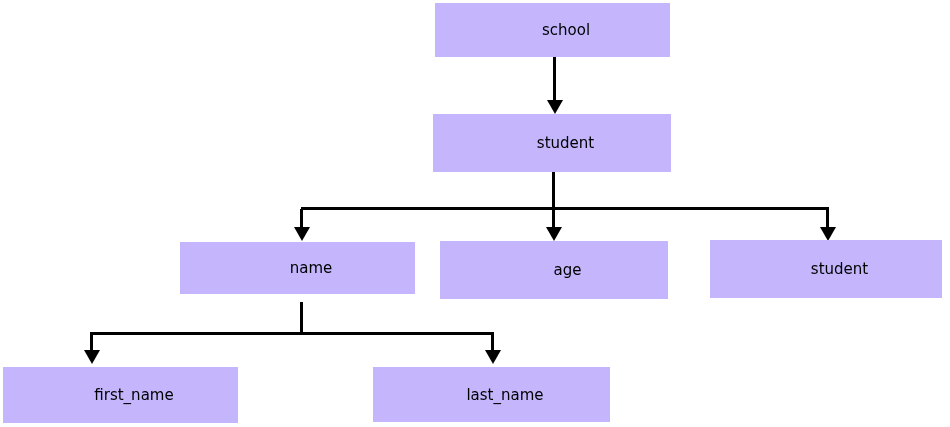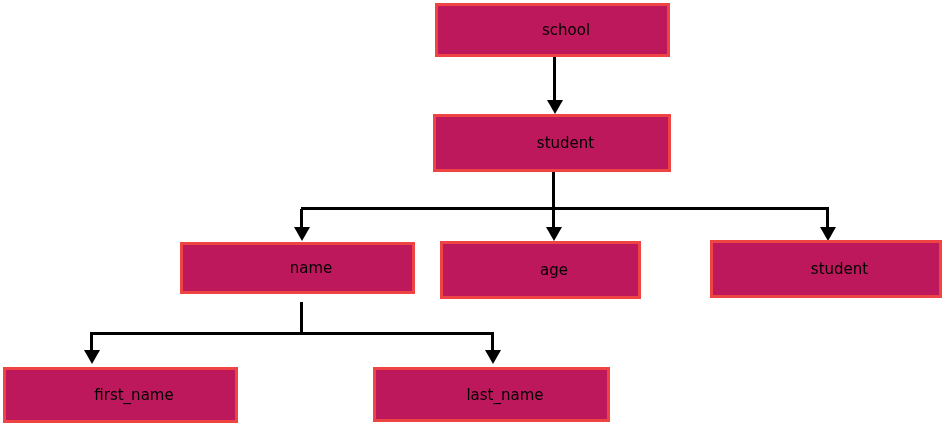--- a/index.html
+++ b/index.html
@@ -11,22 +11,22 @@
     position: relative;
     width: 950px;
     height: 427px;
     background: #ffffff;
     font-family: "DejaVu Sans", "Liberation Sans", sans-serif;
     overflow: hidden;
   }
   .node {
     position: absolute;
     box-sizing: border-box;
-    background: #be185d;
-    border: 3px solid #ef4444;
+    background: #c4b5fd;
+    border: 3px solid #c4b5fd;
     display: flex;
     align-items: center;
     justify-content: center;
     font-size: 15px;
     color: #000000;
     white-space: nowrap;
     padding-left: 27px;
   }
   .line {
     position: absolute;
@@ -74,21 +74,21 @@
   </div>
 
   <div class="node" style="left:433px; top:114px; width:238px; height:58px;text-align:right;">
     <span>student</span>
   </div>
 
   <div class="node" style="left:180px; top:242px; width:235px; height:52px;">
     <span>name</span>
   </div>
 
-  <div class="node" style="left:440px; top:241px; width:201px; height:58px;">
+  <div class="node" style="left:440px; top:241px; width:228px; height:58px;">
     <span>age</span>
   </div>
 
   <div class="node" style="left:710px; top:240px; width:232px; height:58px;">
     <span>student</span>
   </div>
 
   <div class="node" style="left:3px; top:367px; width:235px; height:56px;">
     <span>first_name</span>
   </div>

